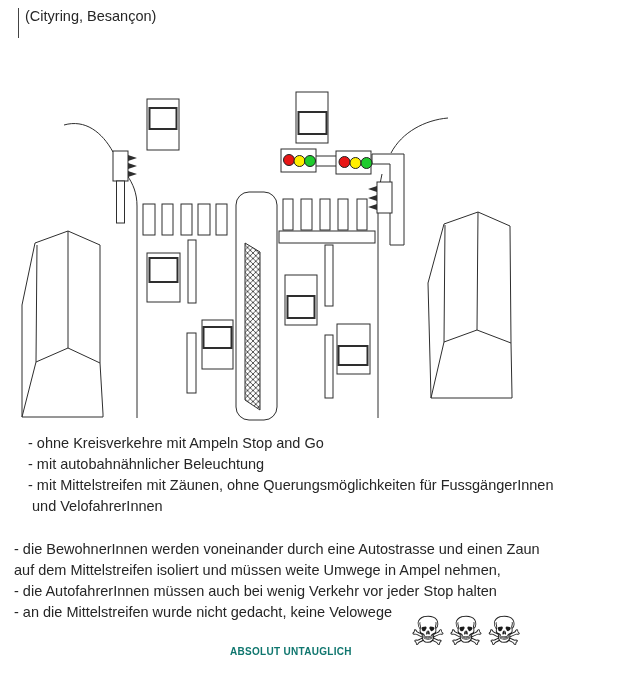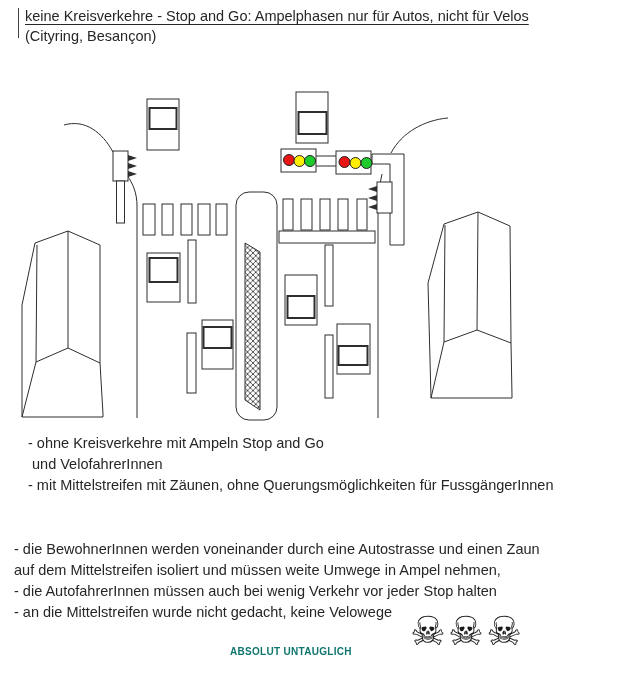--- a/index.html
+++ b/index.html
@@ -29,21 +29,20 @@
   .verdict-label{left:230px;top:646px;font-size:10px;font-weight:bold;letter-spacing:.3px;color:#0f766e;}
   .skulls{left:410px;top:609px;width:112px;display:flex;justify-content:space-between;
           font-size:40px;line-height:1.1;color:#1b1b1b;}
 </style>
 </head>
 <body>
 
 <div class="abs edge-tick"></div>
 
 <div class="abs title-block">
-  <div class="title-underline">keine Kreisverkehre - Stop and Go: Ampelphasen nur für Autos, nicht für Velos</div>
   <div>(Cityring, Besançon)</div>
 </div>
 
 <svg class="abs diagram-svg" width="629" height="345" viewBox="0 85 629 345" xmlns="http://www.w3.org/2000/svg">
   <defs>
     <pattern id="xhatch" width="5.5" height="5.5" patternUnits="userSpaceOnUse">
       <path d="M0,0 L5.5,5.5 M5.5,0 L0,5.5" stroke="#2e2e2e" stroke-width="0.8" fill="none"></path>
     </pattern>
   </defs>
 
@@ -155,22 +154,23 @@
                         M428,283 L431,398
                         M444,342 L477,330 L511,343
                         M511,343 L512,396
                         M444,342 L431,398
                         M431,398 L512,398 L512,396"></path>
   </g>
 </svg>
 
 <div class="abs notes notes-1">
   <div class="note-line">- ohne Kreisverkehre mit Ampeln Stop and Go</div>
+  <div class="note-line">- mit autobahnähnlicher Beleuchtung</div>
+  <div class="note-line">- mit Mittelstreifen mit Zäunen, ohne Querungsmöglichkeiten für FussgängerInnen</div>
   <div class="note-line"> und VelofahrerInnen</div>
-  <div class="note-line">- mit Mittelstreifen mit Zäunen, ohne Querungsmöglichkeiten für FussgängerInnen</div>
 </div>
 
 <div class="abs notes notes-2">
   <div class="note-line">- die BewohnerInnen werden voneinander durch eine Autostrasse und einen Zaun</div>
   <div class="note-line">auf dem Mittelstreifen isoliert und müssen weite Umwege in Ampel nehmen,</div>
   <div class="note-line">- die AutofahrerInnen müssen auch bei wenig Verkehr vor jeder Stop halten</div>
   <div class="note-line">- an die Mittelstreifen wurde nicht gedacht, keine Velowege</div>
 </div>
 
 <div class="abs verdict-label">ABSOLUT UNTAUGLICH</div>

